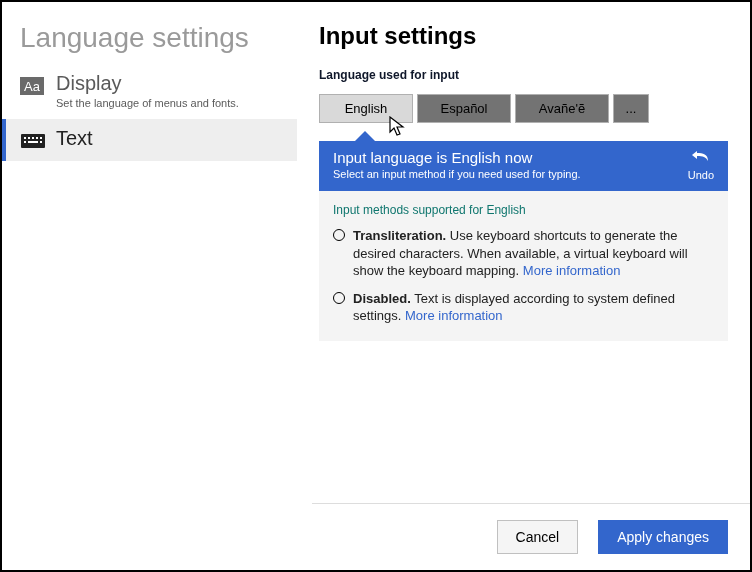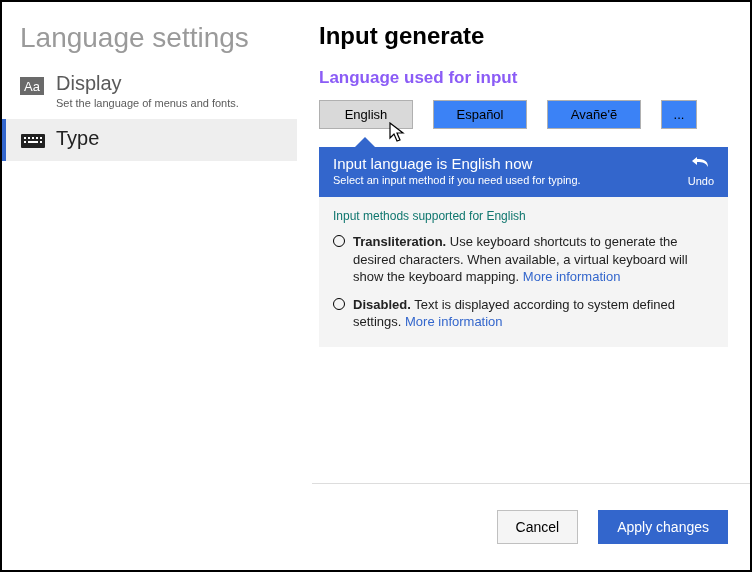--- a/index.html
+++ b/index.html
@@ -32,25 +32,25 @@
     display: flex; align-items: center; justify-content: center;
     flex-shrink: 0;
   }
   .side-texts { display: flex; flex-direction: column; }
   .side-label { font-size: 20px; color: #5a5a5a; }
   .side-item.active .side-label { color: #222; }
   .side-desc { font-size: 11px; color: #5a5a5a; margin-top: 2px; }
 
   .main { flex: 1; padding: 20px 22px 0 22px; display: flex; flex-direction: column; }
   .main-title { font-size: 24px; font-weight: 700; color: #000; margin-bottom: 18px; }
-  .section-title { font-size: 17px; font-weight: 700; color: #8b5cf6; margin-bottom: 12px; }
-
-  .lang-row { display: flex; gap: 20px; margin-bottom: 0; position: relative; }
+  .section-title { font-size: 12px; font-weight: 700; color: #0f172a; margin-bottom: 12px; }
+
+  .lang-row { display: flex; gap: 4px; margin-bottom: 0; position: relative; }
   .lang-btn {
-    border: 1px solid #b0b0b0; background: #3b82f6;
+    border: 1px solid #b0b0b0; background: #737373;
     font-size: 13px; padding: 6px 0; width: 94px; text-align: center;
     cursor: pointer;
   }
   .lang-btn.selected { background: #d9d9d9; }
   .lang-btn.more { width: 36px; }
 
   .cursor {
     position: absolute; left: 70px; top: 22px; pointer-events: none;
   }
 
@@ -90,21 +90,21 @@
   .radio.checked::after {
     content: ""; width: 6px; height: 6px; background: #000; border-radius: 50%;
   }
   .method-body { flex: 1; }
   .method-name { font-weight: 700; }
   .link { color: #3366cc; cursor: pointer; }
 
   .footer {
     position: absolute; bottom: 0; left: 310px; right: 0;
     border-top: 1px solid #ddd;
-    padding: 26px 22px;
+    padding: 16px 22px;
     display: flex; justify-content: flex-end; gap: 20px;
     background: #fff;
     text-align: center;
   }
   .btn {
     font-size: 14px; padding: 8px 18px; cursor: pointer;
     border: 1px solid #c0c0c0; background: #f5f5f5;
   }
   .btn.primary { background: #3366cc; color: #fff; border-color: #3366cc; }
 </style>
@@ -137,27 +137,27 @@
               <rect x="8" y="6" width="2" height="2" fill="#fff"></rect>
               <rect x="12" y="6" width="2" height="2" fill="#fff"></rect>
               <rect x="16" y="6" width="2" height="2" fill="#fff"></rect>
               <rect x="20" y="6" width="2" height="2" fill="#fff"></rect>
               <rect x="4" y="10" width="2" height="2" fill="#fff"></rect>
               <rect x="20" y="10" width="2" height="2" fill="#fff"></rect>
               <rect x="8" y="10" width="10" height="2" fill="#fff"></rect>
             </svg>
         </span>
         <span class="side-texts">
-          <span class="side-label">Type</span>
+          <span class="side-label">Text</span>
         </span>
       </div>
     </div>
 
     <div class="main">
-      <div class="main-title">Input generate</div>
+      <div class="main-title">Input settings</div>
       <div class="section-title">Language used for input</div>
 
       <div class="lang-row">
         <div class="lang-btn selected">English</div>
         <div class="lang-btn">Español</div>
         <div class="lang-btn">Avañe'ẽ</div>
         <div class="lang-btn more">...</div>
         <span class="cursor">
           <svg width="18" height="22" viewBox="0 0 18 22">
               <path d="M1 1 L1 16 L5 12 L8 19 L11 18 L8 11 L14 11 Z" fill="#fff" stroke="#000" stroke-width="1.2"></path>

